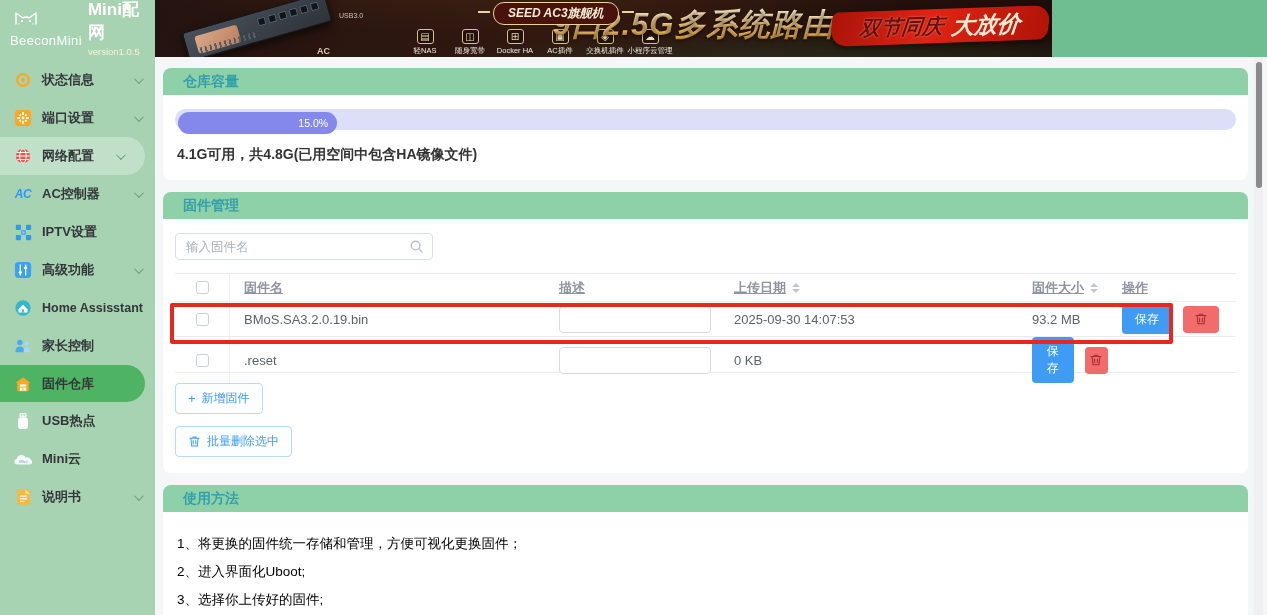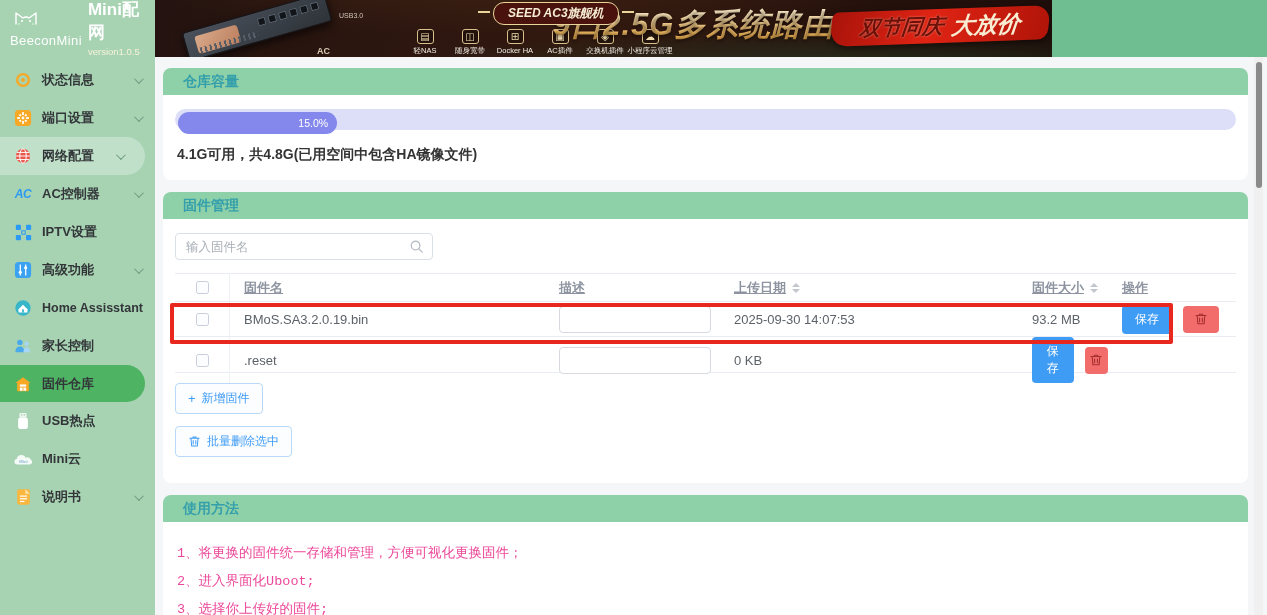--- a/index.html
+++ b/index.html
@@ -99,27 +99,27 @@
   .sorter i { width:0; height:0; border-left:4px solid transparent; border-right:4px solid transparent; display:block; }
   .sorter .up { border-bottom:4px solid #c2c7cf; }
   .sorter .dn { border-top:4px solid #c2c7cf; }
   .desc-input { width:152px; height:27px; border:1px solid #d6dae0; border-radius:4px; padding:0 8px; font-size:12px; font-family:inherit; outline:none; }
   .btn-save { background:#3f9cf5; color:#fff; font-size:12px; border:none; border-radius:4px; padding:6px 13px; cursor:pointer; font-family:inherit; }
   .btn-trash { background:#f36c6c; border:none; border-radius:4px; width:36px; height:27px; margin-left:11px; cursor:pointer; display:inline-flex; align-items:center; justify-content:center; color:#a82f2f; }
 
   
   .btn-outline { display:inline-flex; align-items:center; gap:6px; border:1px solid #b9d9f8; background:#fbfdff; color:#3f9cf5; font-size:12px; border-radius:4px; padding:6px 12px; cursor:pointer; font-family:inherit; }
   .btn-add { margin-top:10px; }
-  .btn-batch { margin-top:12px; margin-bottom:14px; display:inline-flex; }
+  .btn-batch { margin-top:12px; margin-bottom:4px; display:inline-flex; }
   .btn-row { display:flex; flex-direction:column; align-items:flex-start; }
   .plus { font-size:13px; font-weight:400; }
 
   
   .usage-body { padding:18px 12px 10px 14px; }
-  .step { font-size:13.5px; color:#ec4899; line-height:28px;font-family:Liberation Mono, monospace; }
+  .step { font-size:13.5px; color:#000000; line-height:28px; }
 
   
   .annotation { position:absolute; left:170px; top:303px; width:1003px; height:41px; border:4px solid #e8281e; border-radius:2px; z-index:40; pointer-events:none; }
 
   
   .sb-track { position:absolute; left:1254px; top:57px; width:9px; height:558px; background:#f0f0f0; }
   .sb-thumb { position:absolute; left:1256px; top:62px; width:6px; height:126px; background:#8a8a8a; border-radius:3px; cursor:pointer; }
 </style>
 </head>
 <body>

